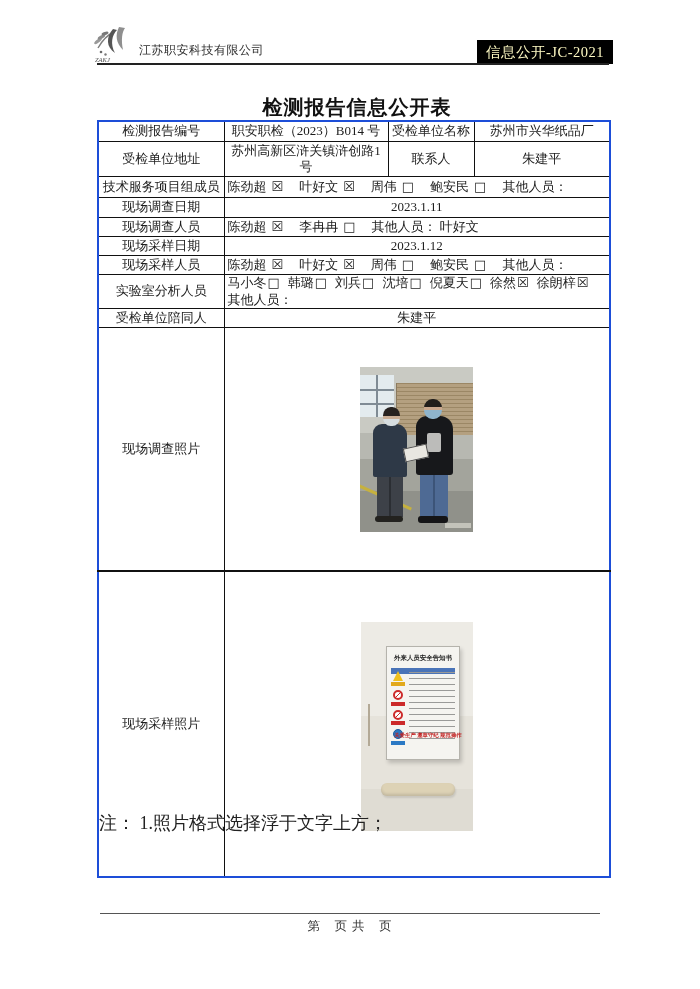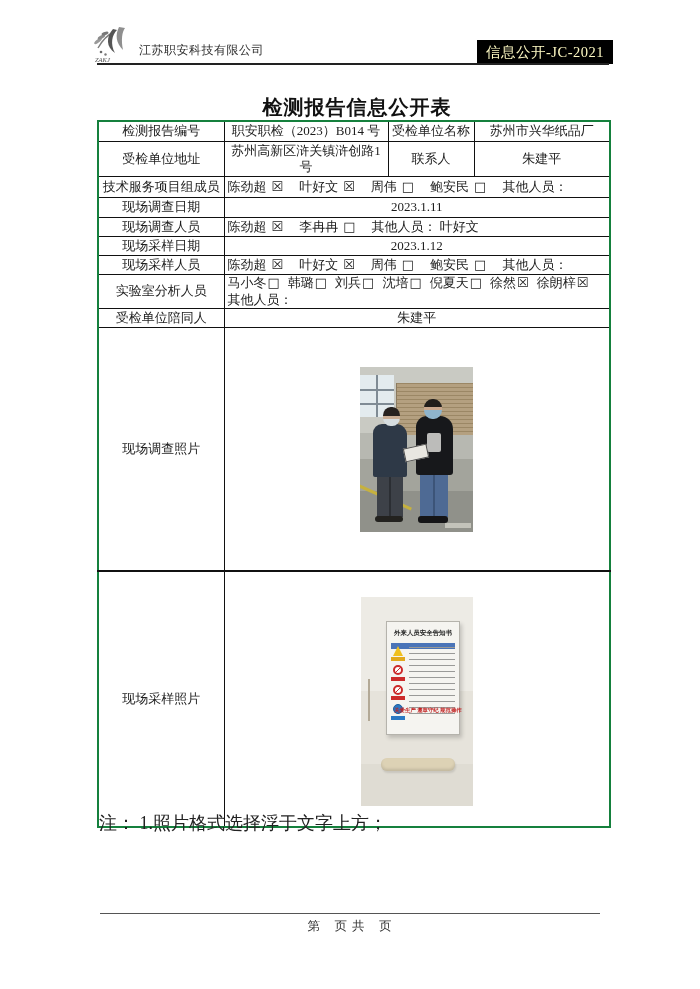--- a/index.html
+++ b/index.html
@@ -12,28 +12,28 @@
   .doc-code{position:absolute;top:40px;right:87px;height:20px;line-height:20px;
             background:#000;color:#fef9c3;font-size:14.5px;padding:2px 9px;letter-spacing:.5px;}
   .header-rule{position:absolute;left:97px;top:63px;width:512px;height:2px;background:#222;}
 
   
   .title{position:absolute;left:0;top:94px;width:700px;text-align:center;
          font-size:20px;font-weight:bold;letter-spacing:1px;color:#111;margin-left:7px;}
 
   
   table.main{position:absolute;left:97px;top:120px;width:512px;border-collapse:collapse;
-             table-layout:fixed;border:2px solid #15803d;padding-left:15px;}
+             table-layout:fixed;border:2px solid #1d4ed8;padding-left:15px;}
   table.main td{border:1px solid #111;font-size:13px;padding:0 3px;vertical-align:middle;
                 line-height:16px;color:#1c1c1c;}
   td.lbl{text-align:center;}
   td.val{text-align:center;}
   td.fill{text-align:left;padding-left:8px;}
   .h20{height:20px}.h35{height:35px}.h21{height:21px}.h19{height:19px}.h34{height:34px}
-  .h244{height:244px}.h238{height:256px}
+  .h244{height:244px}.h238{height:306px}
   tr.photo2-row td{border-top:2px solid #111;}
   td.photo-cell{text-align:center;padding:0;}
 
   .ck-item{white-space:nowrap;margin-right:16px;}
   .ckbox{font-family:"DejaVu Sans","Liberation Sans",sans-serif;font-size:13px;margin-left:5px;}
   .lab-row .ck-item{margin-right:8px;}
   .lab-row .ckbox{margin-left:1px;}
   .ck-other{white-space:nowrap;}
   .ck-other.blocky{display:block;margin-top:1px;}
 

